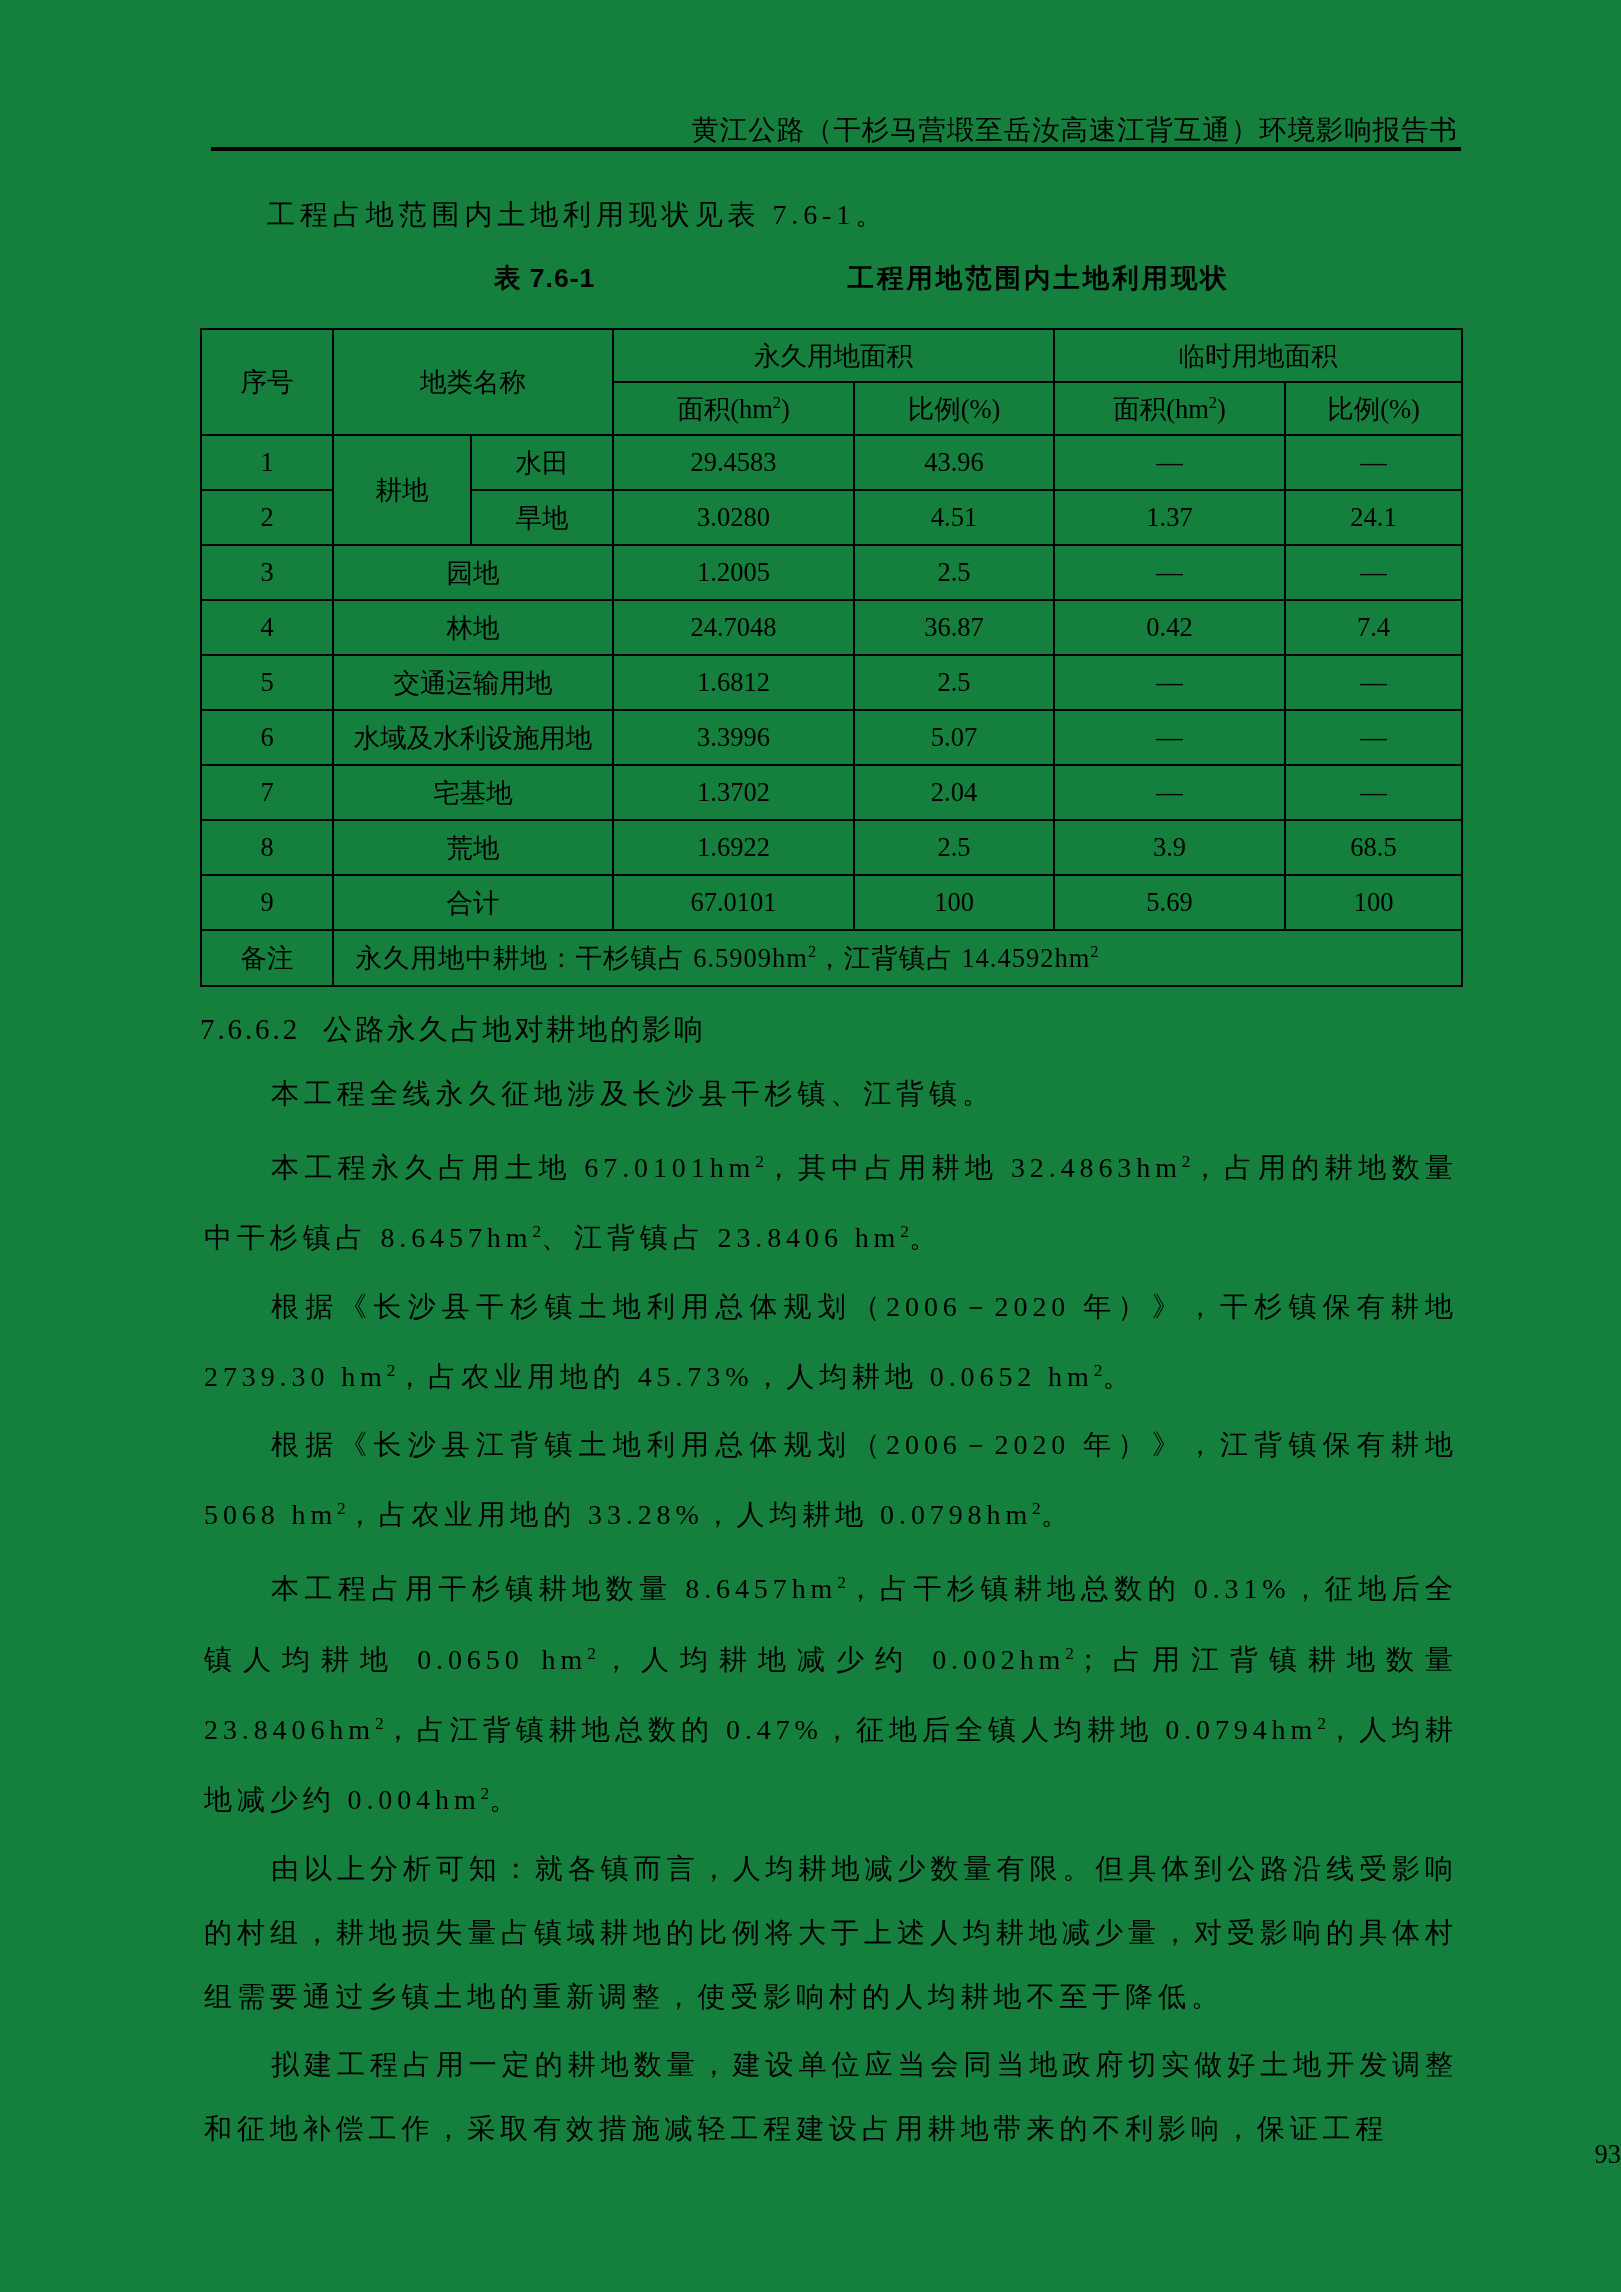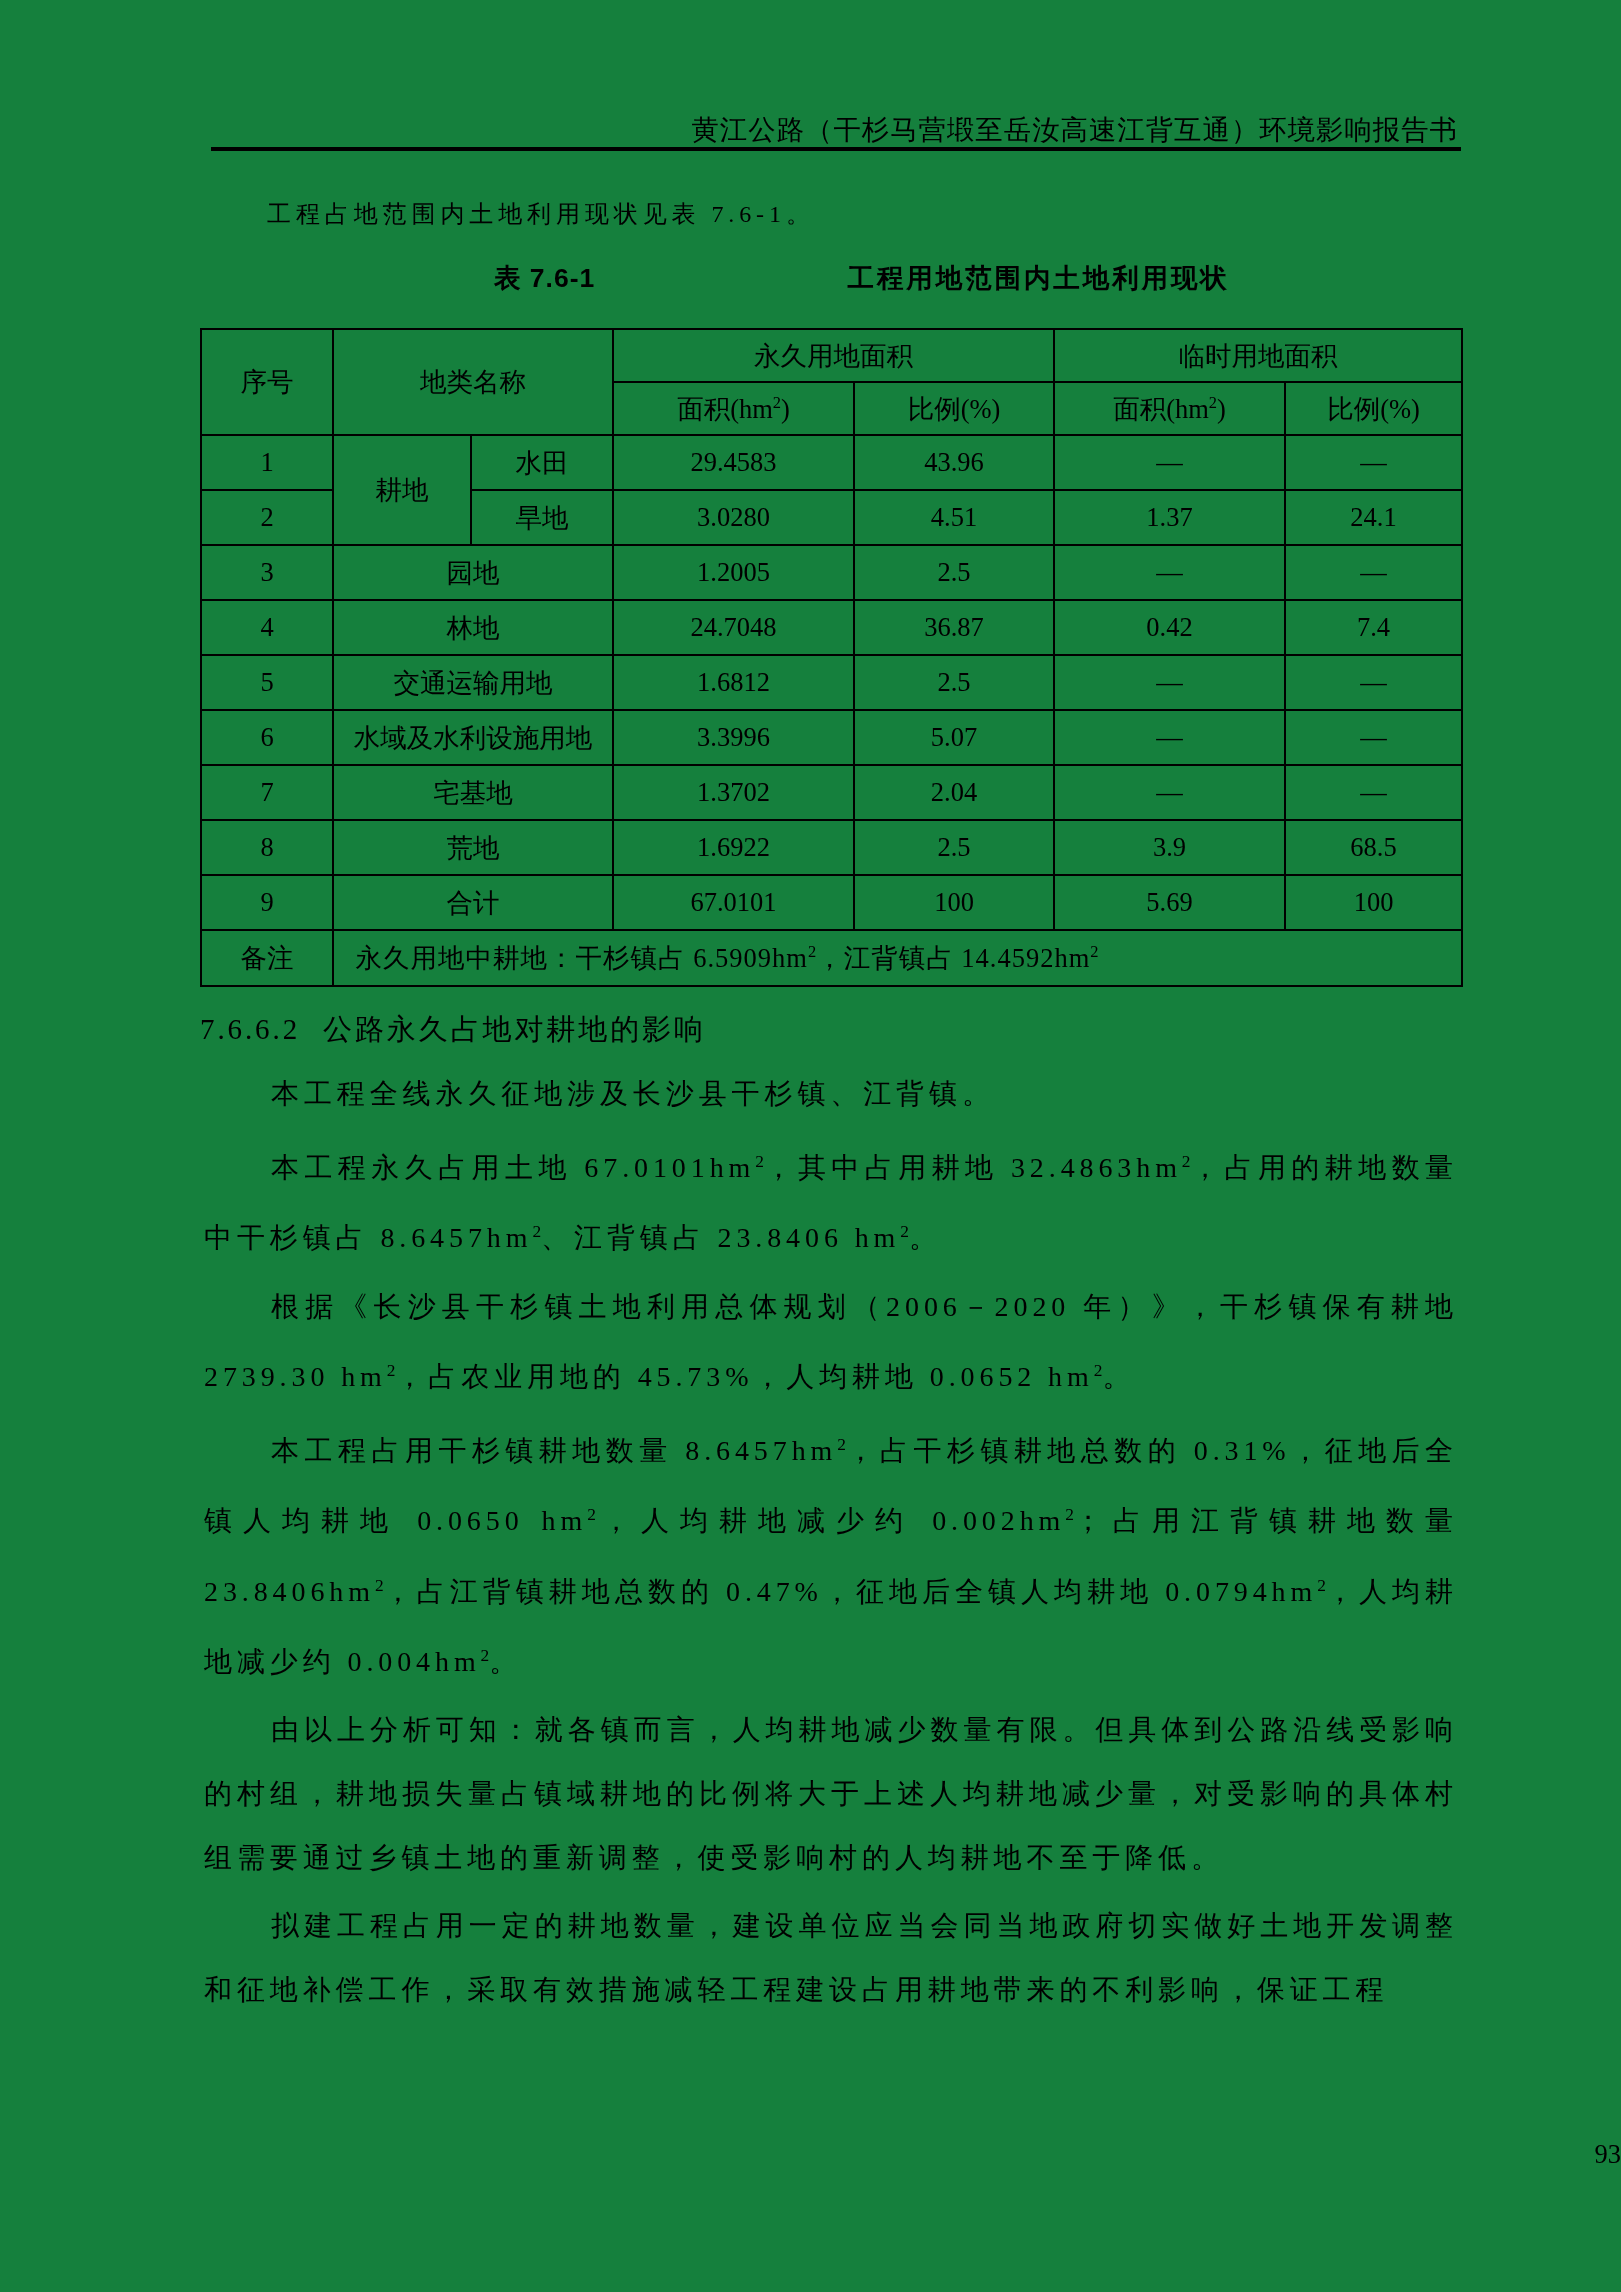--- a/index.html
+++ b/index.html
@@ -18,21 +18,21 @@
     position:absolute;top:112px;right:163px;
     font-size:27.4px;letter-spacing:1px;white-space:nowrap;
   }
   .header-rule{
     position:absolute;left:211px;top:147px;width:1250px;height:3.9px;
     background:#000;
   }
 
   .intro{
     position:absolute;left:200px;top:194px;width:1262px;
-    font-size:24px;line-height:41px;letter-spacing:4.9px;
+    font-size:28px;line-height:41px;letter-spacing:4.9px;
     text-indent:67px;margin:0;
   }
 
   .caption{
     position:absolute;left:200px;top:257px;width:1262px;height:41px;
     display:flex;align-items:center;
     font-family:"Liberation Sans","DejaVu Sans",sans-serif;
     font-weight:bold;font-size:26.5px;gap:20px;
   }
   .cap-label{margin-left:294px;white-space:nowrap;letter-spacing:1px;}
@@ -193,20 +193,21 @@
   </table>
 
   <div class="section-heading">
     <span>7.6.6.2</span><span class="sec-title">公路永久占地对耕地的影响</span>
   </div>
 
   <div class="body-text">
     <p>本工程全线永久征地涉及长沙县干杉镇、江背镇。</p>
     <p>本工程永久占用土地 67.0101hm<sup>2</sup>，其中占用耕地 32.4863hm<sup>2</sup>，占用的耕地数量中干杉镇占 8.6457hm<sup>2</sup>、江背镇占 23.8406 hm<sup>2</sup>。</p>
     <p>根据《长沙县干杉镇土地利用总体规划（2006－2020 年）》，干杉镇保有耕地 2739.30 hm<sup>2</sup>，占农业用地的 45.73%，人均耕地 0.0652 hm<sup>2</sup>。</p>
+    <p>根据《长沙县江背镇土地利用总体规划（2006－2020 年）》，江背镇保有耕地 5068 hm<sup>2</sup>，占农业用地的 33.28%，人均耕地 0.0798hm<sup>2</sup>。</p>
     <p>本工程占用干杉镇耕地数量 8.6457hm<sup>2</sup>，占干杉镇耕地总数的 0.31%，征地后全镇人均耕地 0.0650 hm<sup>2</sup>，人均耕地减少约 0.002hm<sup>2</sup>；占用江背镇耕地数量 23.8406hm<sup>2</sup>，占江背镇耕地总数的 0.47%，征地后全镇人均耕地 0.0794hm<sup>2</sup>，人均耕地减少约 0.004hm<sup>2</sup>。</p>
     <p>由以上分析可知：就各镇而言，人均耕地减少数量有限。但具体到公路沿线受影响的村组，耕地损失量占镇域耕地的比例将大于上述人均耕地减少量，对受影响的具体村组需要通过乡镇土地的重新调整，使受影响村的人均耕地不至于降低。</p>
     <p>拟建工程占用一定的耕地数量，建设单位应当会同当地政府切实做好土地开发调整和征地补偿工作，采取有效措施减轻工程建设占用耕地带来的不利影响，保证工程</p>
   </div>
 
   <div class="page-number">93</div>
 
 </div>
 
 

